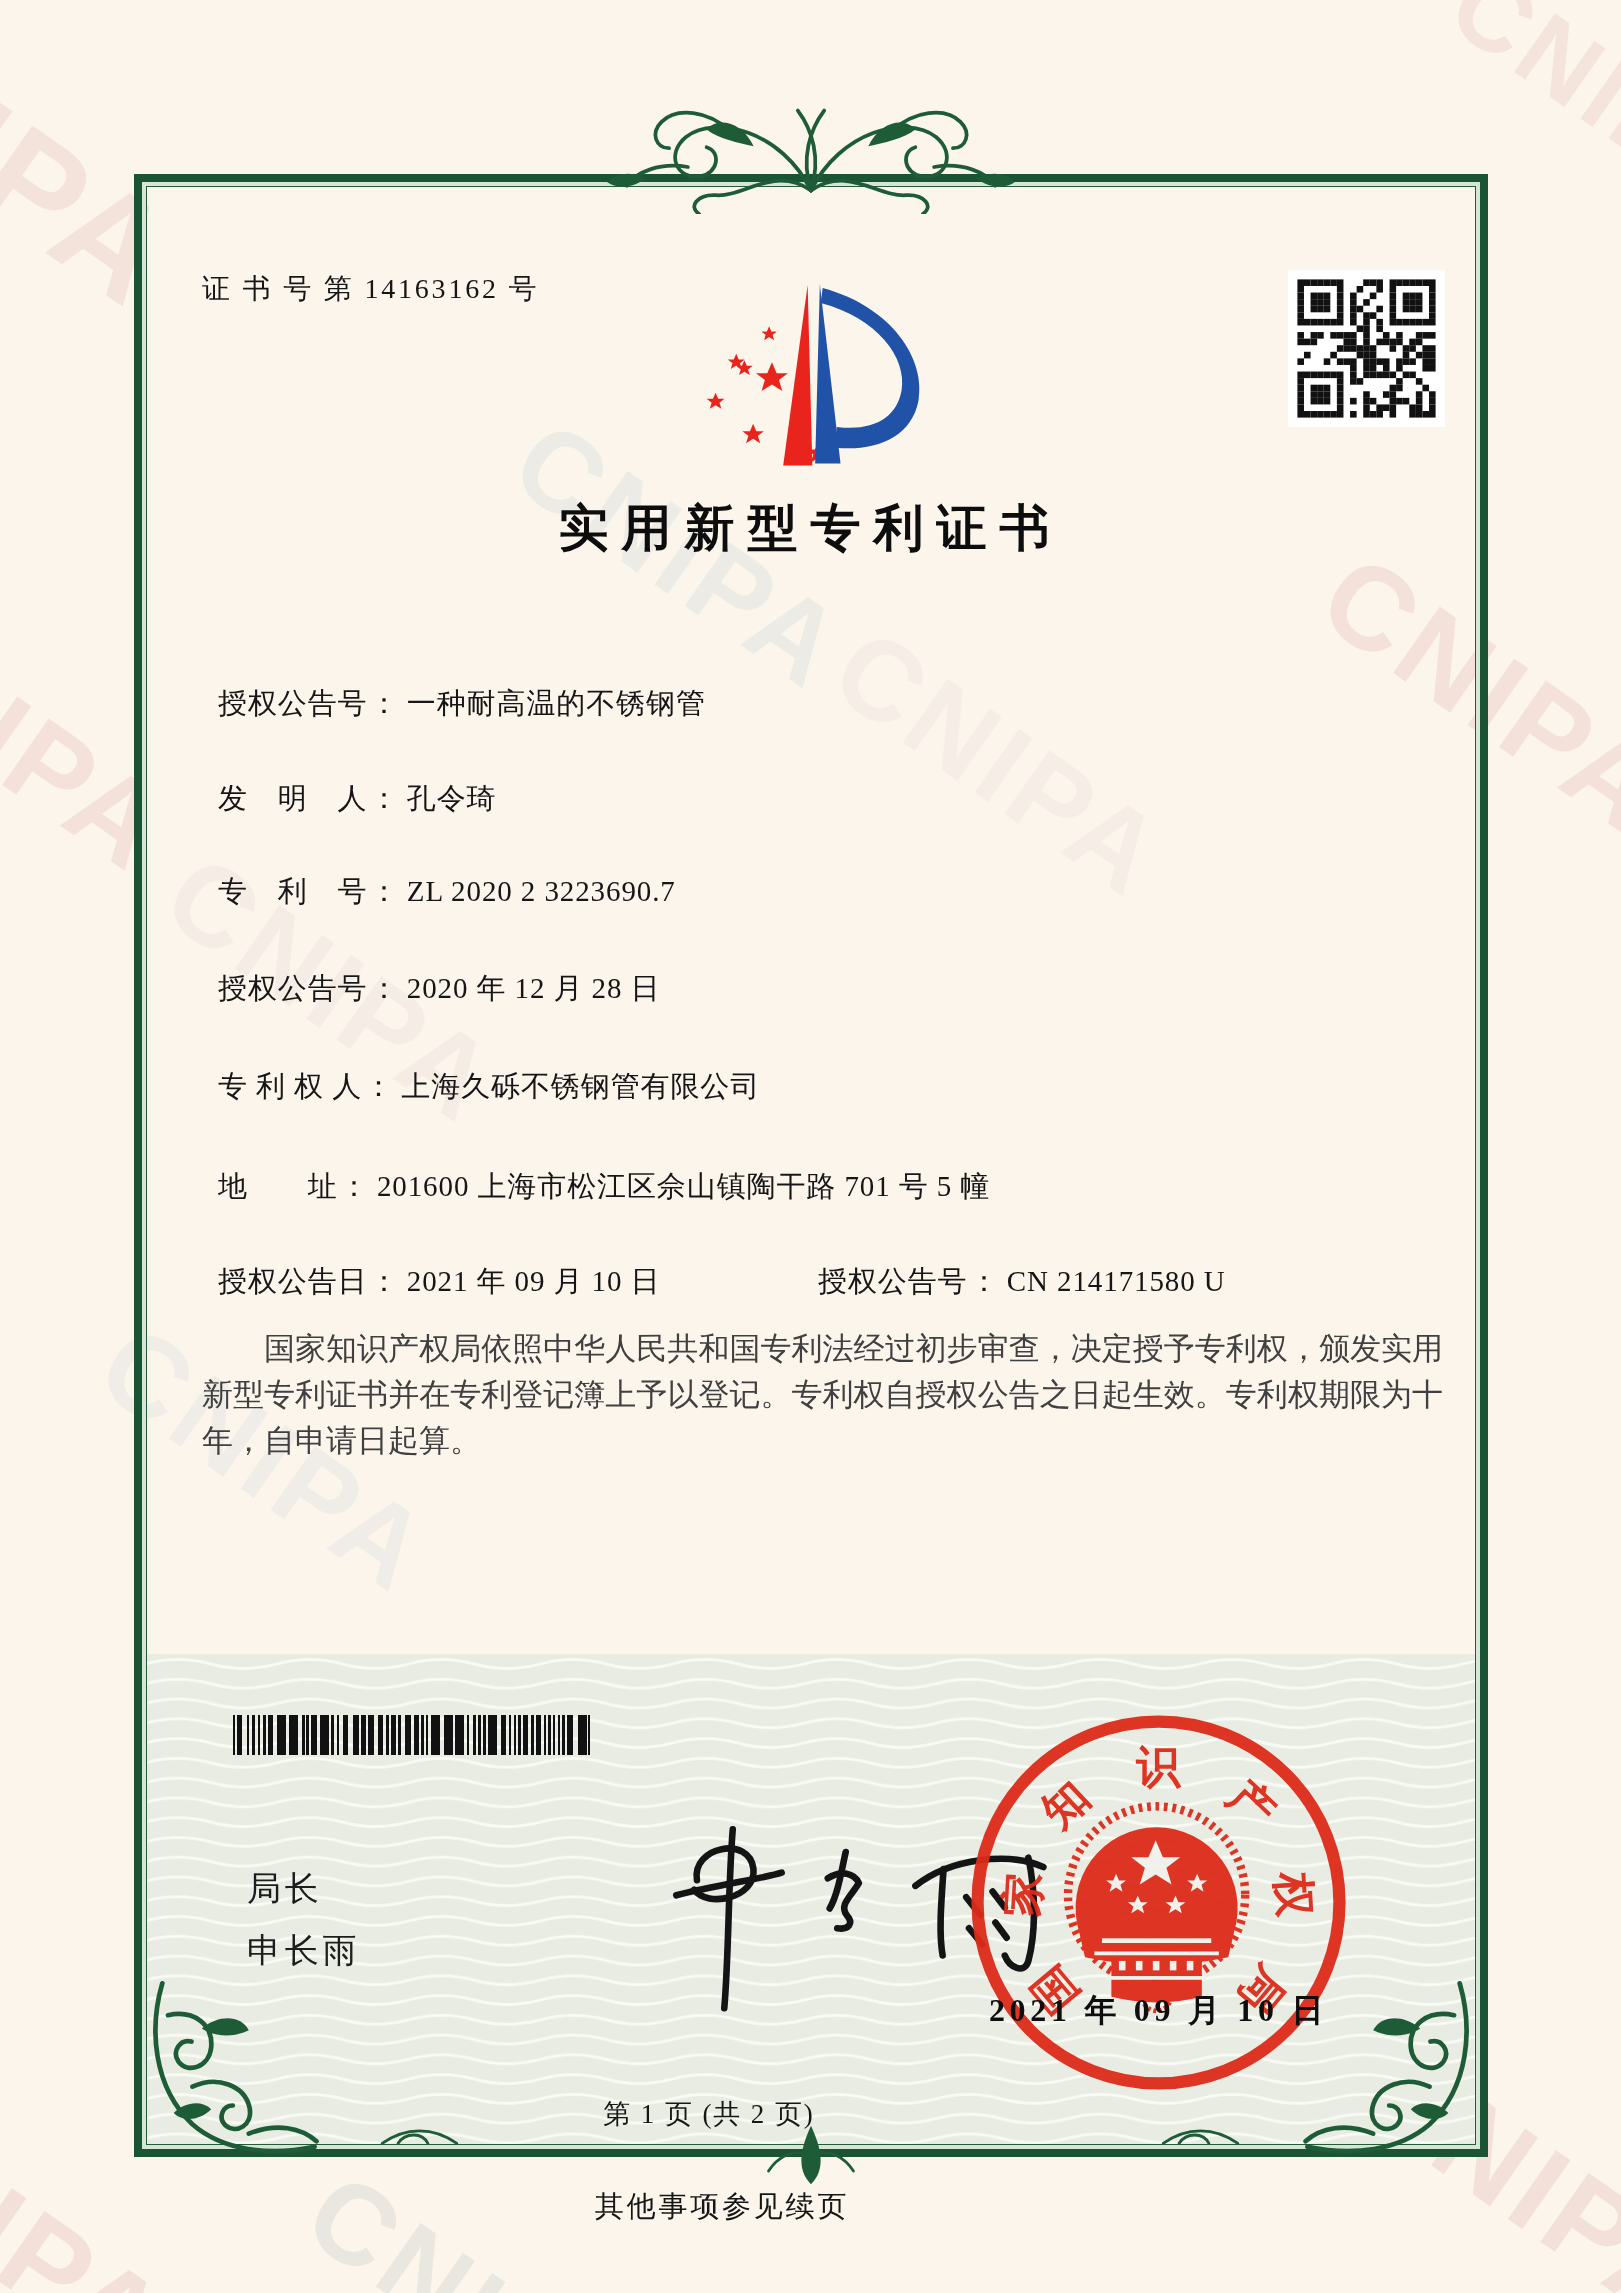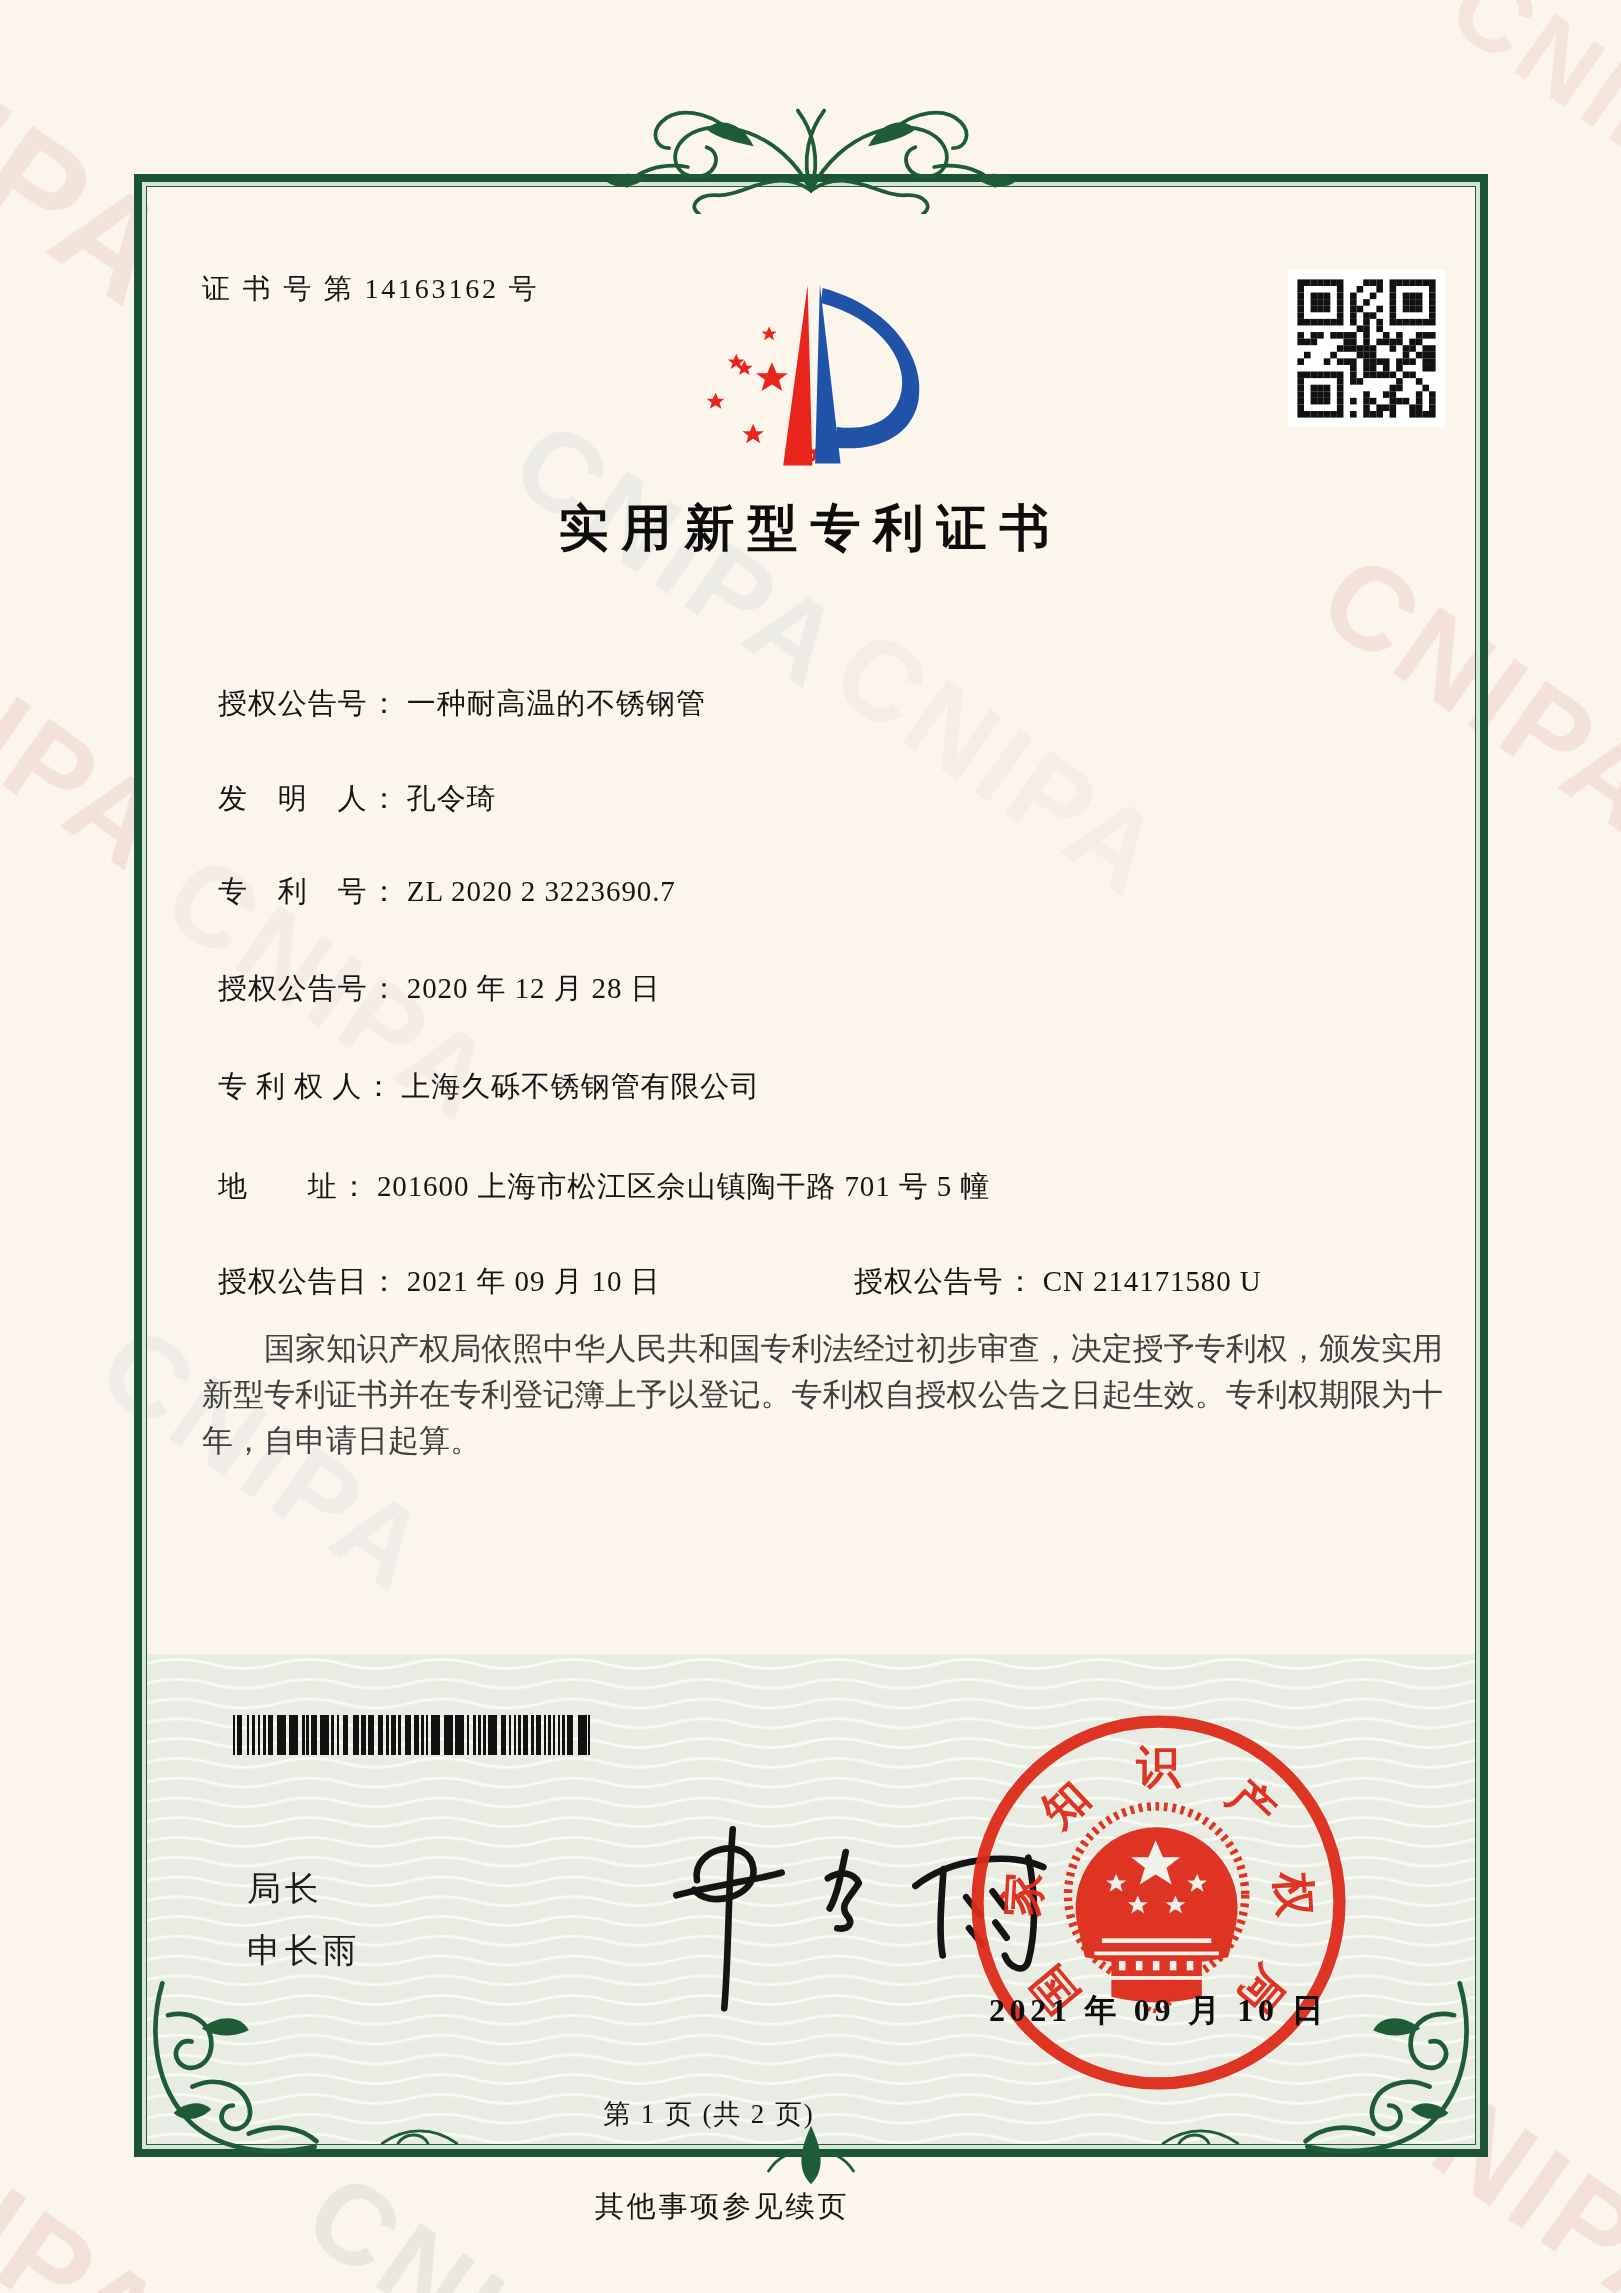--- a/index.html
+++ b/index.html
@@ -26,21 +26,21 @@
   .orn{position:absolute;z-index:3;pointer-events:none;}
   
   .certno{position:absolute;left:202px;top:270px;font-size:28px;letter-spacing:2.8px;z-index:4;}
   .logo{position:absolute;left:687px;top:271px;z-index:4;}
   .qr{position:absolute;left:1288px;top:270px;width:157px;height:157px;background:#fff;z-index:4;padding:0;}
   .title{position:absolute;left:0;top:495px;width:1621px;text-align:center;
     font-size:50px;font-weight:700;letter-spacing:13px;z-index:4;color:#0d0d0d;}
   
   .field{position:absolute;left:218px;font-size:29px;letter-spacing:0.9px;z-index:4;white-space:nowrap;}
   .colon{margin:0 7.5px 0 1.9px;}
-  .pair2{position:absolute;left:636px;top:0;white-space:nowrap;}
+  .pair2{position:absolute;left:600px;top:0;white-space:nowrap;}
   
   .paras{position:absolute;left:202px;top:1326px;width:1241px;z-index:4;
     font-size:31px;line-height:46px;text-align:justify;color:#404040;}
   .paras p{margin:0;text-indent:2em;}
   
   .barcode{position:absolute;left:233px;top:1715px;width:360px;height:40px;z-index:4;}
   .barcode .bar{position:absolute;top:0;height:100%;background:#111;}
   
   .official{position:absolute;left:247px;z-index:4;font-size:34px;
     font-family:"Liberation Sans","DejaVu Sans",sans-serif;color:#1d1d1d;letter-spacing:3.8px;}

